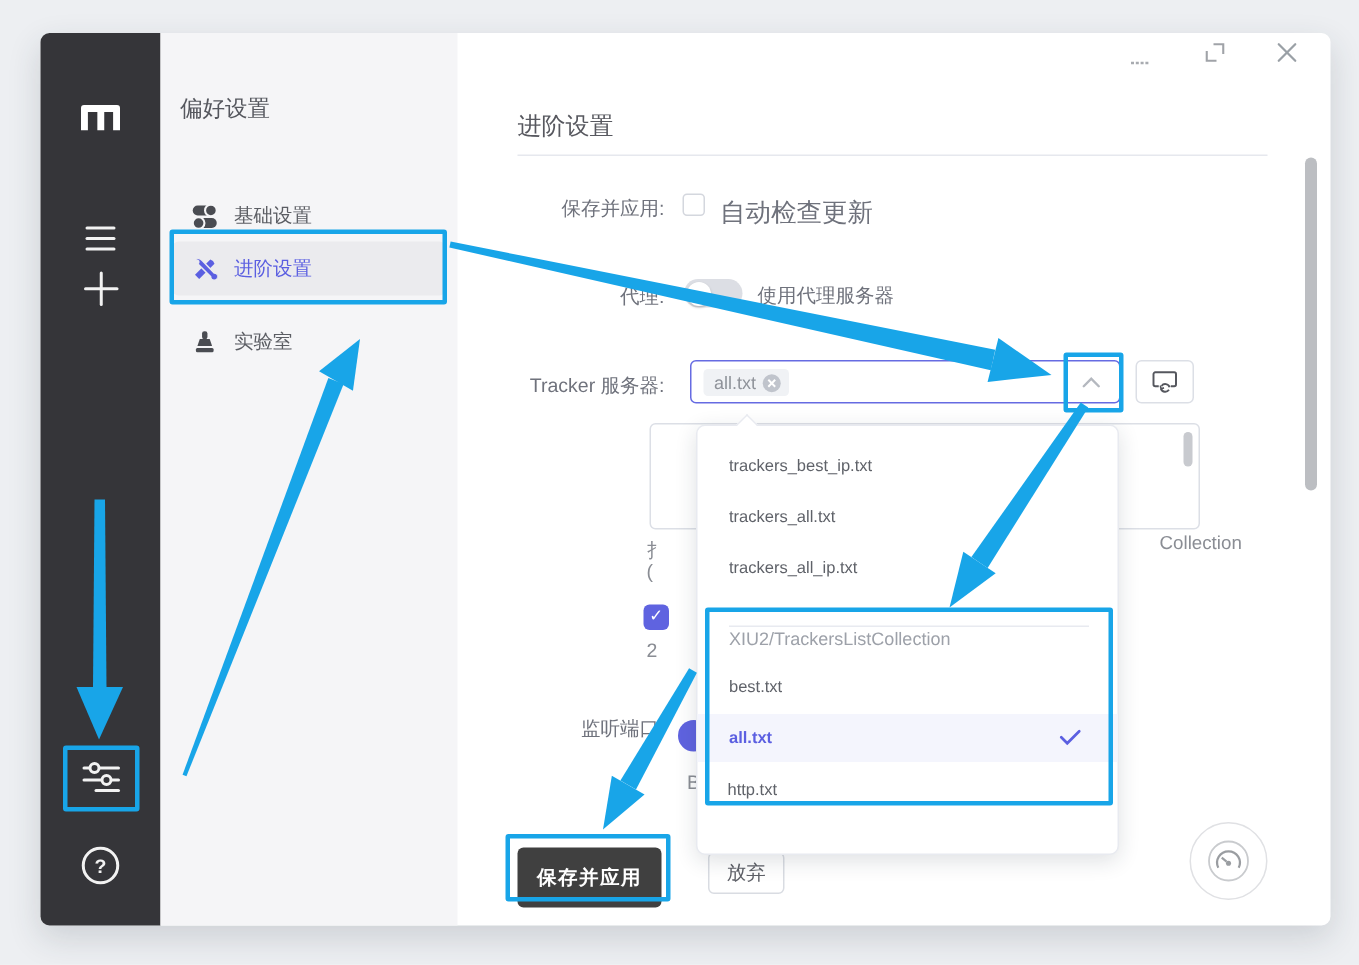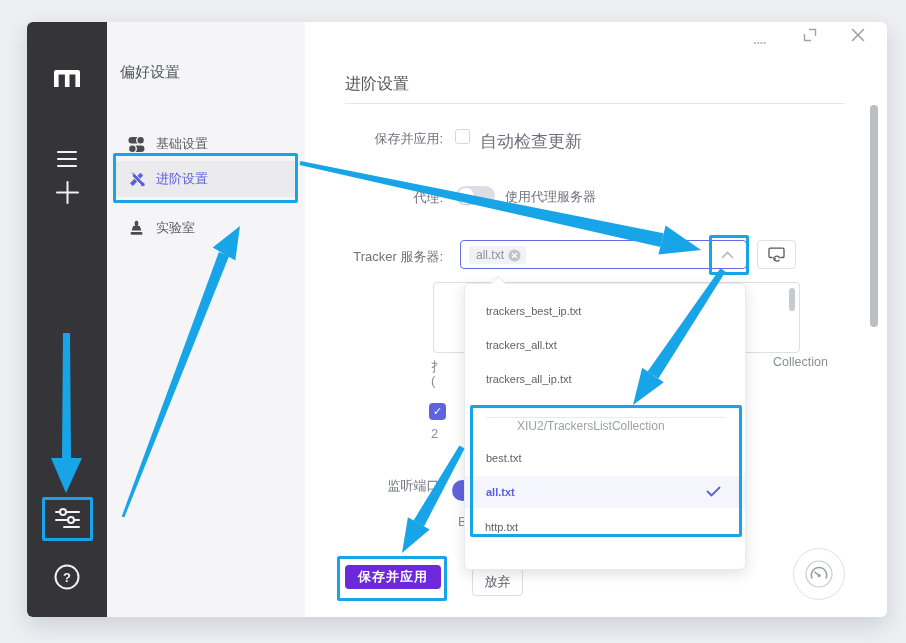--- a/index.html
+++ b/index.html
@@ -56,26 +56,26 @@
 
   
   .dropdown { position:absolute; left:437px; top:261px; width:282px; height:287px; background:#fff;
               border:1px solid #e8eaf0; border-radius:6px; box-shadow:0 4px 14px rgba(30,40,60,.14); z-index:5; }
   .dd-notch { position:absolute; left:28px; top:-6px; width:10px; height:10px; background:#fff;
               border-left:1px solid #e8eaf0; border-top:1px solid #e8eaf0; transform:rotate(45deg); }
   .dd-item { position:absolute; left:0; width:100%; height:30px; line-height:30px; padding-left:21px;
              font-size:11px; color:#5f6269; cursor:pointer; }
   .dd-div { position:absolute; left:21px; top:133px; width:240px; height:1px; background:#e8eaf0; }
   .dd-group { position:absolute; left:0; top:135px; width:100%; height:14px; line-height:14px; padding-left:21px;
-              font-size:12px; color:#9da1a9;margin-left:31px; }
+              font-size:12px; color:#9da1a9; }
   .dd-item.selected { background:#f4f5fd; color:#5b5fe1; font-weight:bold; }
   .dd-check { position:absolute; right:24px; top:10px; }
 
   
-  .save-btn { position:absolute; left:318px; top:543px; width:96px; height:24px; background:#6d28d9;
+  .save-btn { position:absolute; left:318px; top:543px; width:96px; height:40px; background:#404040;
               border:none; border-radius:4px; color:#fff; font-size:13px; font-weight:bold; letter-spacing:1px; cursor:pointer; }
   .discard-btn { position:absolute; left:445px; top:546px; width:51px; height:28px; background:#fff;
                  border:1px solid #d9dce2; border-radius:4px; color:#5f6168; font-size:13px; cursor:pointer; }
   .speed-btn { position:absolute; left:766px; top:526px; width:52px; height:52px; border:1px solid #e0e1e4;
                border-radius:50%; background:#fff; display:flex; align-items:center; justify-content:center; cursor:pointer; }
 
   
   .winctl { position:absolute; top:27px; z-index:3; cursor:pointer; }
 
   

